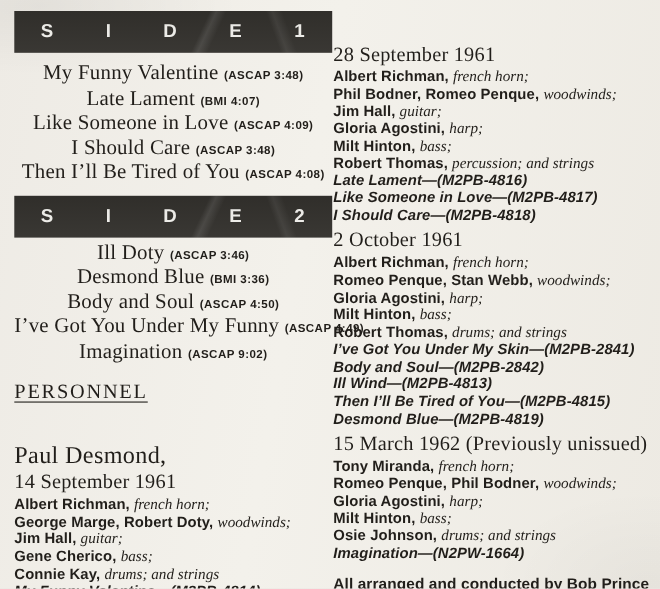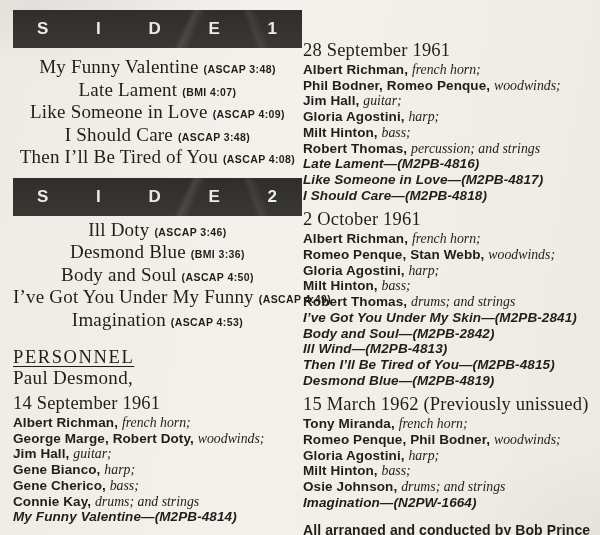--- a/index.html
+++ b/index.html
@@ -74,23 +74,24 @@
     font-weight: normal;
     font-size: 18.5px;
     line-height: 21px;
     letter-spacing: 1.6px;
     text-decoration: underline;
     text-underline-offset: 3px;
     margin: 15px 0 0;
   }
   .leader-name, .leader-role {
     font-family: "Liberation Serif", serif;
-    font-size: 19px;
+    font-size: 22px;
     line-height: 20px;
     letter-spacing: 0.3px;
+    margin-top: 36px;
   }
   .leader-role { font-style: italic; }
 
   
   .session { margin-top: 6px; }
   .session-first-left { margin-top: 5px; }
   .session-date {
     font-family: "Liberation Serif", serif;
     font-weight: normal;
     font-size: 18.5px;
@@ -146,34 +147,33 @@
         <span class="banner-letter">I</span>
         <span class="banner-letter">D</span>
         <span class="banner-letter">E</span>
         <span class="banner-letter">2</span>
       </div>
     <ul class="tracklist tracklist-2" id="tracks-2">
         <li class="track-line"><span class="track-title">Ill Doty </span><span class="track-meta">(ASCAP 3:46)</span></li>
         <li class="track-line"><span class="track-title">Desmond Blue </span><span class="track-meta">(BMI 3:36)</span></li>
         <li class="track-line"><span class="track-title">Body and Soul </span><span class="track-meta">(ASCAP 4:50)</span></li>
         <li class="track-line"><span class="track-title">I’ve Got You Under My Funny </span><span class="track-meta">(ASCAP 4:49)</span></li>
-        <li class="track-line"><span class="track-title">Imagination </span><span class="track-meta">(ASCAP 4:53)</span></li>
+        <li class="track-line"><span class="track-title">Imagination </span><span class="track-meta">(ASCAP 9:02)</span></li>
       </ul>
 
     <h2 class="personnel-heading">PERSONNEL</h2>
     <div class="leader">
       <div class="leader-name">Paul Desmond,</div>
     </div>
 
     <section class="session session-first-left" id="session-0">
         <h3 class="session-date">14 September 1961</h3>
         <div class="m-line"><span class="m-name">Albert Richman, </span><span class="m-role">french horn;</span></div>
         <div class="m-line"><span class="m-name">George Marge, Robert Doty, </span><span class="m-role">woodwinds;</span></div>
         <div class="m-line"><span class="m-name">Jim Hall, </span><span class="m-role">guitar;</span></div>
-        <div class="m-line"><span class="m-name">Gene Bianco, </span><span class="m-role">harp;</span></div>
         <div class="m-line"><span class="m-name">Gene Cherico, </span><span class="m-role">bass;</span></div>
         <div class="m-line"><span class="m-name">Connie Kay, </span><span class="m-role">drums; and strings</span></div>
         <div class="r-line">My Funny Valentine—(M2PB-4814)</div>
       </section>
   </div>
 
   <div class="col col-right">
     <section class="session" id="session-1" style="margin-top:0">
         <h3 class="session-date">28 September 1961</h3>
         <div class="m-line"><span class="m-name">Albert Richman, </span><span class="m-role">french horn;</span></div>

